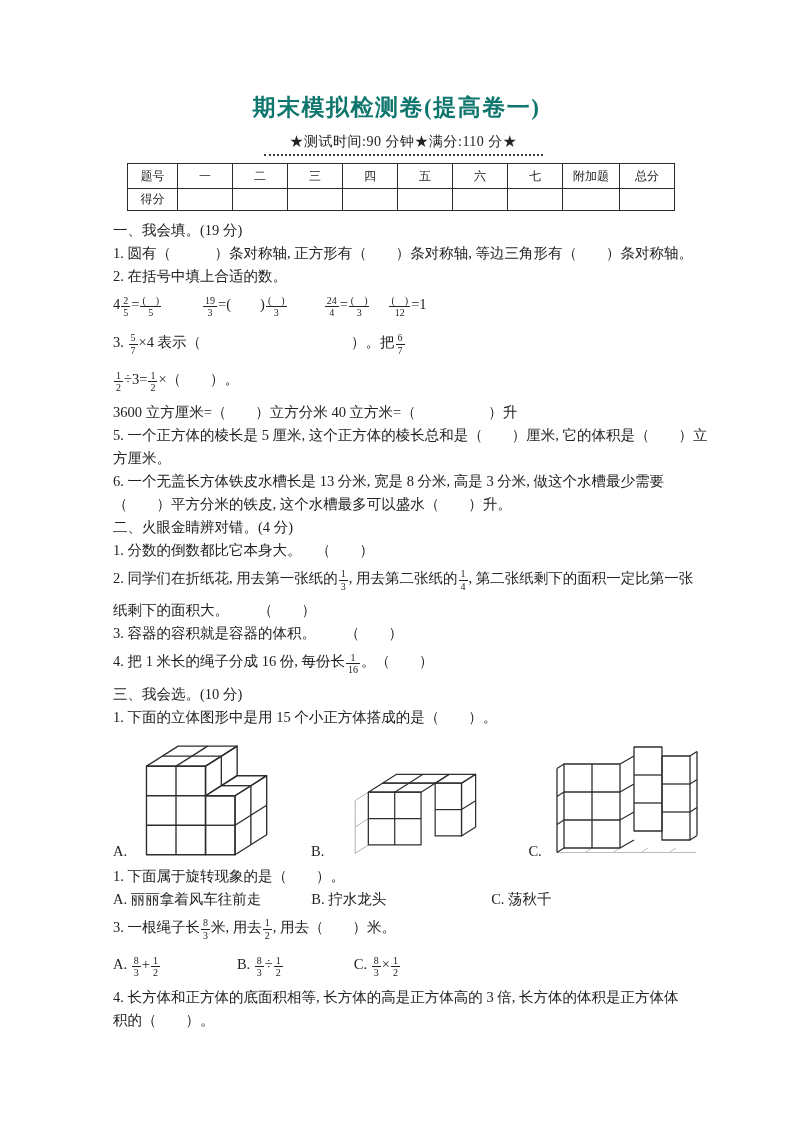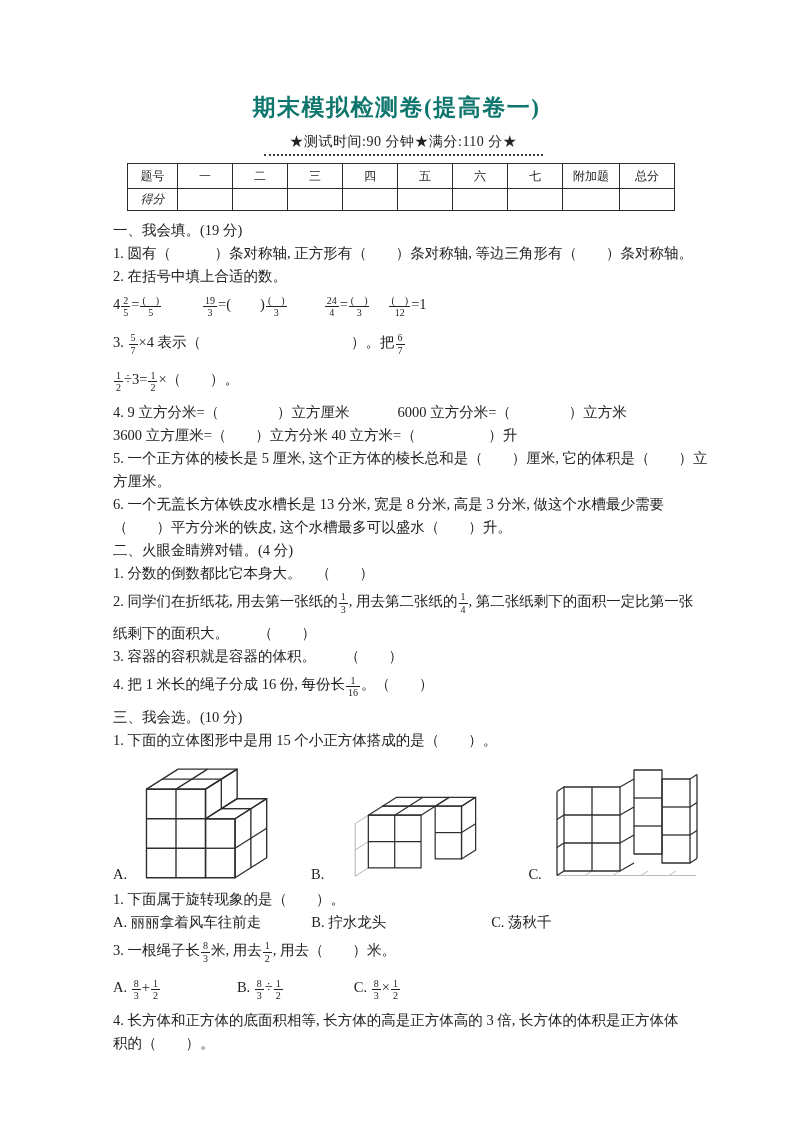--- a/index.html
+++ b/index.html
@@ -13,21 +13,21 @@
   .subtitle-wrap { margin-top:9px;padding-left:14px; }
   .subtitle {
     display:inline-block; font-size:14px; letter-spacing:0.5px;
     border-bottom:2px dotted #3a3a3a; padding:0 26px 3px;
   }
   table.score-table { border-collapse:collapse; margin:7px 0 4px 127px; table-layout:fixed; }
   table.score-table td {
     border:1.6px solid #2b2b2b; text-align:center; vertical-align:middle;
     font-size:12px; padding:0; height:24px; overflow:hidden;
   }
-  table.score-table tr.score-row td { height:21px;font-style:italic; }
+  table.score-table tr.score-row td { height:21px; }
   .content { padding:4px 60px 0 113px; }
   .line { font-size:14.5px; line-height:23px; min-height:23px; white-space:pre; }
   .line.tall { padding:5px 0 7px; }
   .fr {
     display:inline-block; vertical-align:-7px; text-align:center;
     font-size:10px; line-height:1.15; margin:0 1px;
   }
   .fr .n { display:block; padding:0 2px; }
   .fr .d { display:block; border-top:1px solid #222; padding:0 2px; }
   .gap { display:inline-block; height:1px; }
@@ -91,21 +91,20 @@
       </tbody>
   </table>
 
   <div class="content">
       <div class="line"><span>一、我会填。(19 分)</span></div>
       <div class="line"><span>1. 圆有（　　　）条对称轴, 正方形有（　　）条对称轴, 等边三角形有（　　）条对称轴。</span></div>
       <div class="line"><span>2. 在括号中填上合适的数。</span></div>
       <div class="line tall"><span>4</span><span class="fr"><span class="n">2</span><span class="d">5</span></span><span>=</span><span class="fr"><span class="n">(　)</span><span class="d">5</span></span><span class="gap" style="width: 40px;"></span><span class="fr"><span class="n">19</span><span class="d">3</span></span><span>=(　　)</span><span class="fr"><span class="n">(　)</span><span class="d">3</span></span><span class="gap" style="width: 36px;"></span><span class="fr"><span class="n">24</span><span class="d">4</span></span><span>=</span><span class="fr"><span class="n">(　)</span><span class="d">3</span></span><span class="gap" style="width: 18px;"></span><span class="fr"><span class="n">(　)</span><span class="d">12</span></span><span>=1</span></div>
       <div class="line tall"><span>3. </span><span class="fr"><span class="n">5</span><span class="d">7</span></span><span>×4 表示（</span><span class="gap" style="width: 150px;"></span><span>）。把</span><span class="fr"><span class="n">6</span><span class="d">7</span></span></div>
       <div class="line tall"><span class="fr"><span class="n">1</span><span class="d">2</span></span><span>÷3=</span><span class="fr"><span class="n">1</span><span class="d">2</span></span><span>×（　　）。</span></div>
-      <div class="line"><span>4. 9 立方分米=（　　　　）立方厘米</span><span class="gap" style="width: 48px;"></span><span>6000 立方分米=（　　　　）立方米</span></div>
       <div class="line"><span>3600 立方厘米=（　　）立方分米 40 立方米=（　　　　　）升</span></div>
       <div class="line"><span>5. 一个正方体的棱长是 5 厘米, 这个正方体的棱长总和是（　　）厘米, 它的体积是（　　）立</span></div>
       <div class="line"><span>方厘米。</span></div>
       <div class="line"><span>6. 一个无盖长方体铁皮水槽长是 13 分米, 宽是 8 分米, 高是 3 分米, 做这个水槽最少需要</span></div>
       <div class="line"><span>（　　）平方分米的铁皮, 这个水槽最多可以盛水（　　）升。</span></div>
       <div class="line"><span>二、火眼金睛辨对错。(4 分)</span></div>
       <div class="line"><span>1. 分数的倒数都比它本身大。　（　　）</span></div>
       <div class="line tall"><span>2. 同学们在折纸花, 用去第一张纸的</span><span class="fr"><span class="n">1</span><span class="d">3</span></span><span>, 用去第二张纸的</span><span class="fr"><span class="n">1</span><span class="d">4</span></span><span>, 第二张纸剩下的面积一定比第一张</span></div>
       <div class="line"><span>纸剩下的面积大。　　（　　）</span></div>
       <div class="line"><span>3. 容器的容积就是容器的体积。　　（　　）</span></div>

